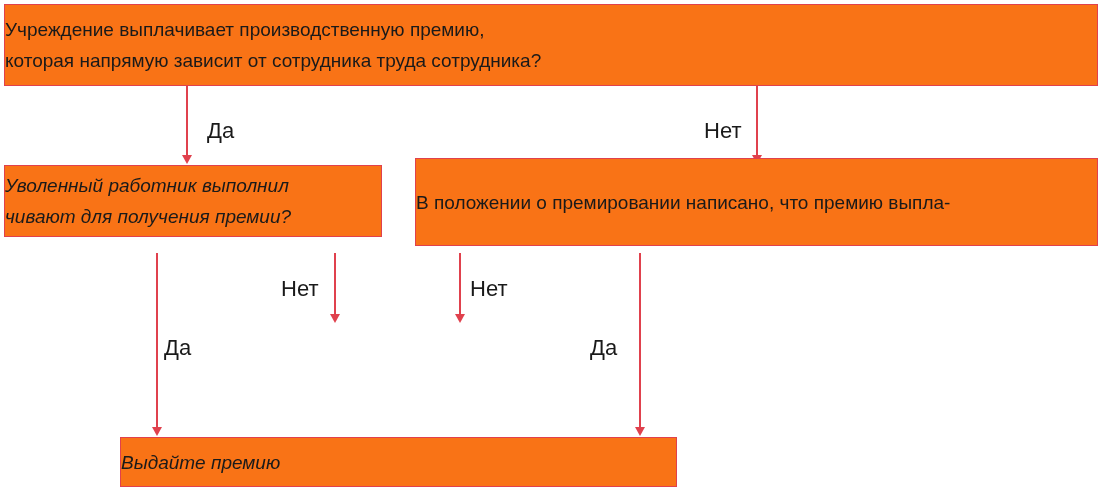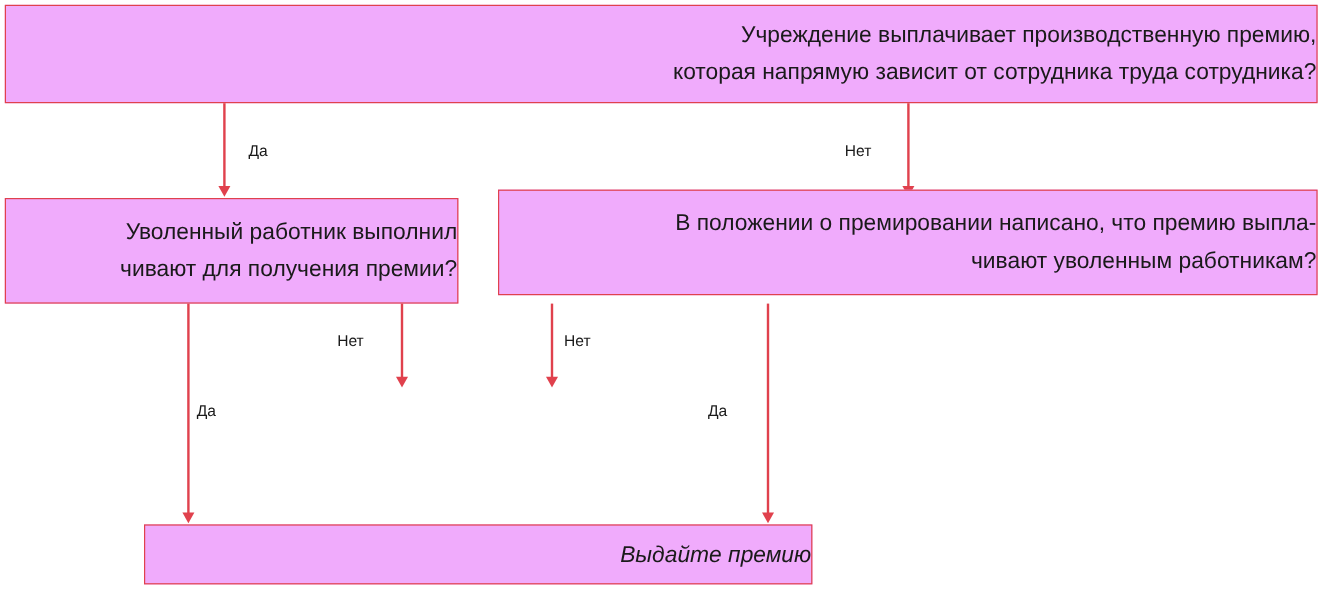--- a/index.html
+++ b/index.html
@@ -15,25 +15,25 @@
   .canvas {
     position: relative;
     width: 1102px;
     height: 491px;
     background: var(--bg);
     overflow: hidden;
   }
   .box {
     position: absolute;
     border: 1.5px solid var(--accent);
-    background: #f0abfc;
+    background: #f97316;
     display: flex;
     flex-direction: column;
     justify-content: center;
-    align-items: flex-end;
+    align-items: flex-start;
     text-align: center;
     color: var(--text);
     font-size: 19px;
     line-height: 31px;
   }
   .arrow {
     position: absolute;
     width: 2px;
     background: var(--accent);
   }
@@ -43,49 +43,48 @@
     left: -4.5px;
     bottom: -8px;
     width: 0;
     height: 0;
     border-left: 5.5px solid transparent;
     border-right: 5.5px solid transparent;
     border-top: 9px solid var(--accent);
   }
   .edge-label {
     position: absolute;
-    font-size: 13px;
+    font-size: 22px;
     color: var(--text);
     white-space: nowrap;
   }
 </style>
 </head>
 <body>
 
 <div class="canvas">
 
   <div class="box" style="left:4px; top:4px; width:1094px; height:82px;">
     <span>Учреждение выплачивает производственную премию,</span>
     <span>которая напрямую зависит от сотрудника труда сотрудника?</span>
   </div>
 
   <div class="arrow" style="left:186px; top:86px; height:70px;"></div>
   <span class="edge-label" style="left:207px; top:118px;">Да</span>
 
   <div class="arrow" style="left:756px; top:86px; height:70px;"></div>
   <span class="edge-label" style="left:704px; top:118px;">Нет</span>
 
-  <div class="box" style="left:4px; top:165px; width:378px; height:88px;">
+  <div class="box" style="left:4px; top:165px; width:378px; height:72px;font-style:italic;">
     <span>Уволенный работник выполнил</span>
     <span>чивают для получения премии?</span>
   </div>
 
   <div class="box" style="left:415px; top:158px; width:683px; height:88px;">
     <span>В положении о премировании написано, что премию выпла-</span>
-    <span>чивают уволенным работникам?</span>
   </div>
 
   <div class="arrow" style="left:156px; top:253px; height:175px;"></div>
   <span class="edge-label" style="left:164px; top:335px;">Да</span>
 
   <div class="arrow" style="left:334px; top:253px; height:62px;"></div>
   <span class="edge-label" style="left:281px; top:276px;">Нет</span>
 
   <div class="arrow" style="left:459px; top:253px; height:62px;"></div>
   <span class="edge-label" style="left:470px; top:276px;">Нет</span>

